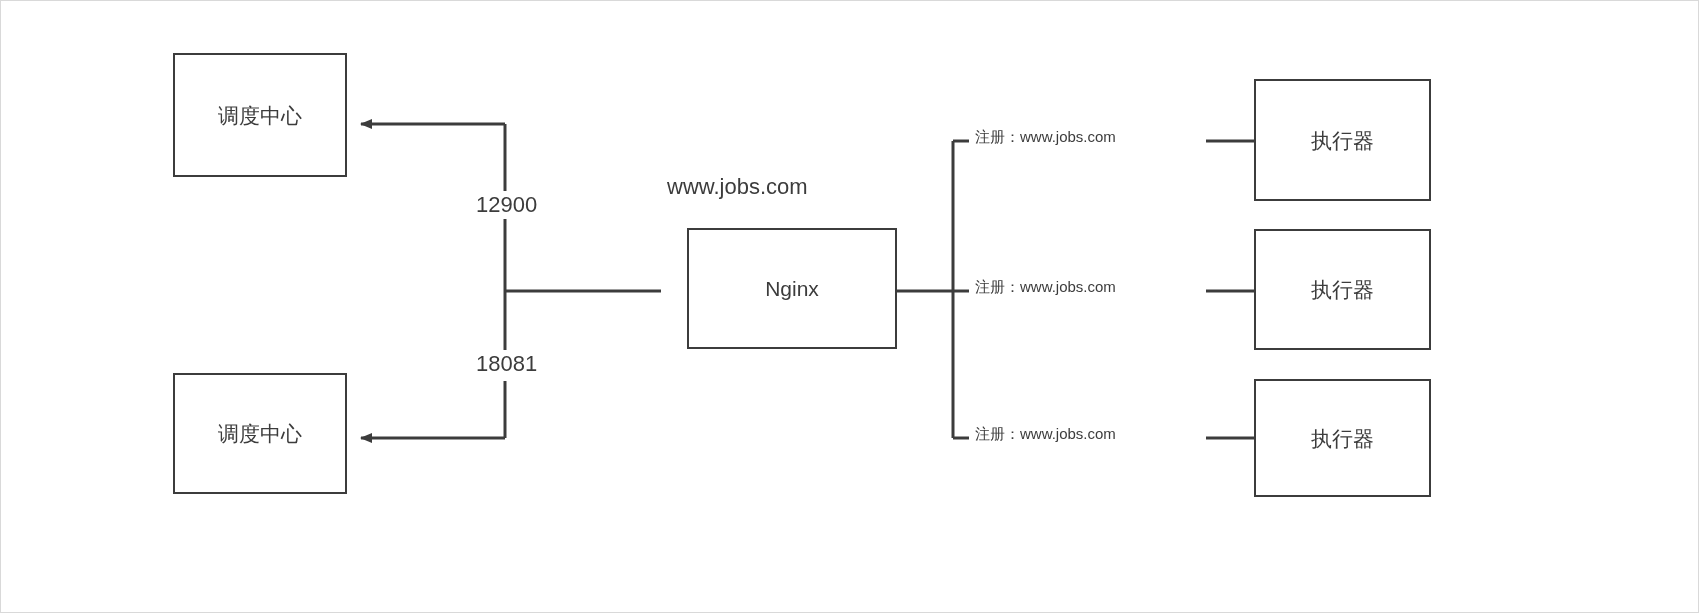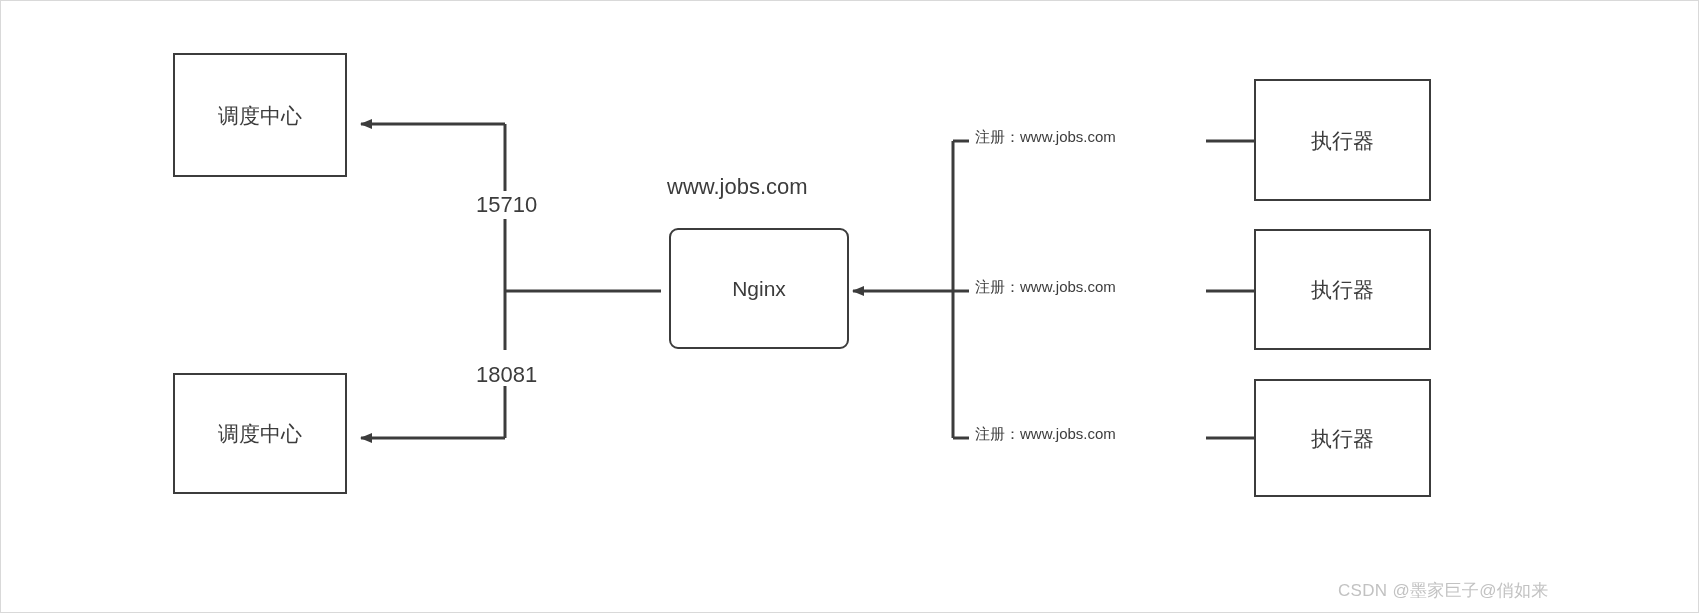--- a/index.html
+++ b/index.html
@@ -52,27 +52,27 @@
     position: absolute;
     font-size: 17px;
     color: #c2c2c2;
     white-space: nowrap;
     letter-spacing: 0.3px;
   }
 
   
   #box-sched-top    { left: 172px; top: 52px;  width: 174px; height: 124px; }
   #box-sched-bottom { left: 172px; top: 372px; width: 174px; height: 121px; }
-  #box-nginx        { left: 668px; top: 227px; width: 180px; height: 121px; border-radius: 9px; }
+  #box-nginx        { left: 686px; top: 227px; width: 210px; height: 121px; }
   #box-exec-1       { left: 1253px; top: 78px;  width: 177px; height: 122px; }
   #box-exec-2       { left: 1253px; top: 228px; width: 177px; height: 121px; }
   #box-exec-3       { left: 1253px; top: 378px; width: 177px; height: 118px; }
 
   #label-port-top    { left: 472px; top: 193px; }
-  #label-port-bottom { left: 472px; top: 352px; margin-top: 11px; }
+  #label-port-bottom { left: 472px; top: 352px; }
   #label-domain      { left: 663px; top: 175px; }
 
   #label-reg-1 { left: 971px; top: 128px; }
   #label-reg-2 { left: 971px; top: 278px; }
   #label-reg-3 { left: 971px; top: 425px; }
 
   #watermark-text { left: 1337px; top: 578px; }
 </style>
 </head>
 <body>
@@ -128,27 +128,26 @@
   </div>
 
   <div class="node-box" id="box-exec-2">
     <span class="node-label">执行器</span>
   </div>
 
   <div class="node-box" id="box-exec-3">
     <span class="node-label">执行器</span>
   </div>
 
-  <div class="edge-label" id="label-port-top">15710</div>
+  <div class="edge-label" id="label-port-top">12900</div>
 
   <div class="edge-label" id="label-port-bottom">18081</div>
 
   <div class="edge-label" id="label-domain">www.jobs.com</div>
 
   <div class="edge-label reg" id="label-reg-1">注册：www.jobs.com</div>
 
   <div class="edge-label reg" id="label-reg-2">注册：www.jobs.com</div>
 
   <div class="edge-label reg" id="label-reg-3">注册：www.jobs.com</div>
 
-  <div class="watermark" id="watermark-text">CSDN @墨家巨子@俏如来</div>
 
 </div>
 
 </body></html>

